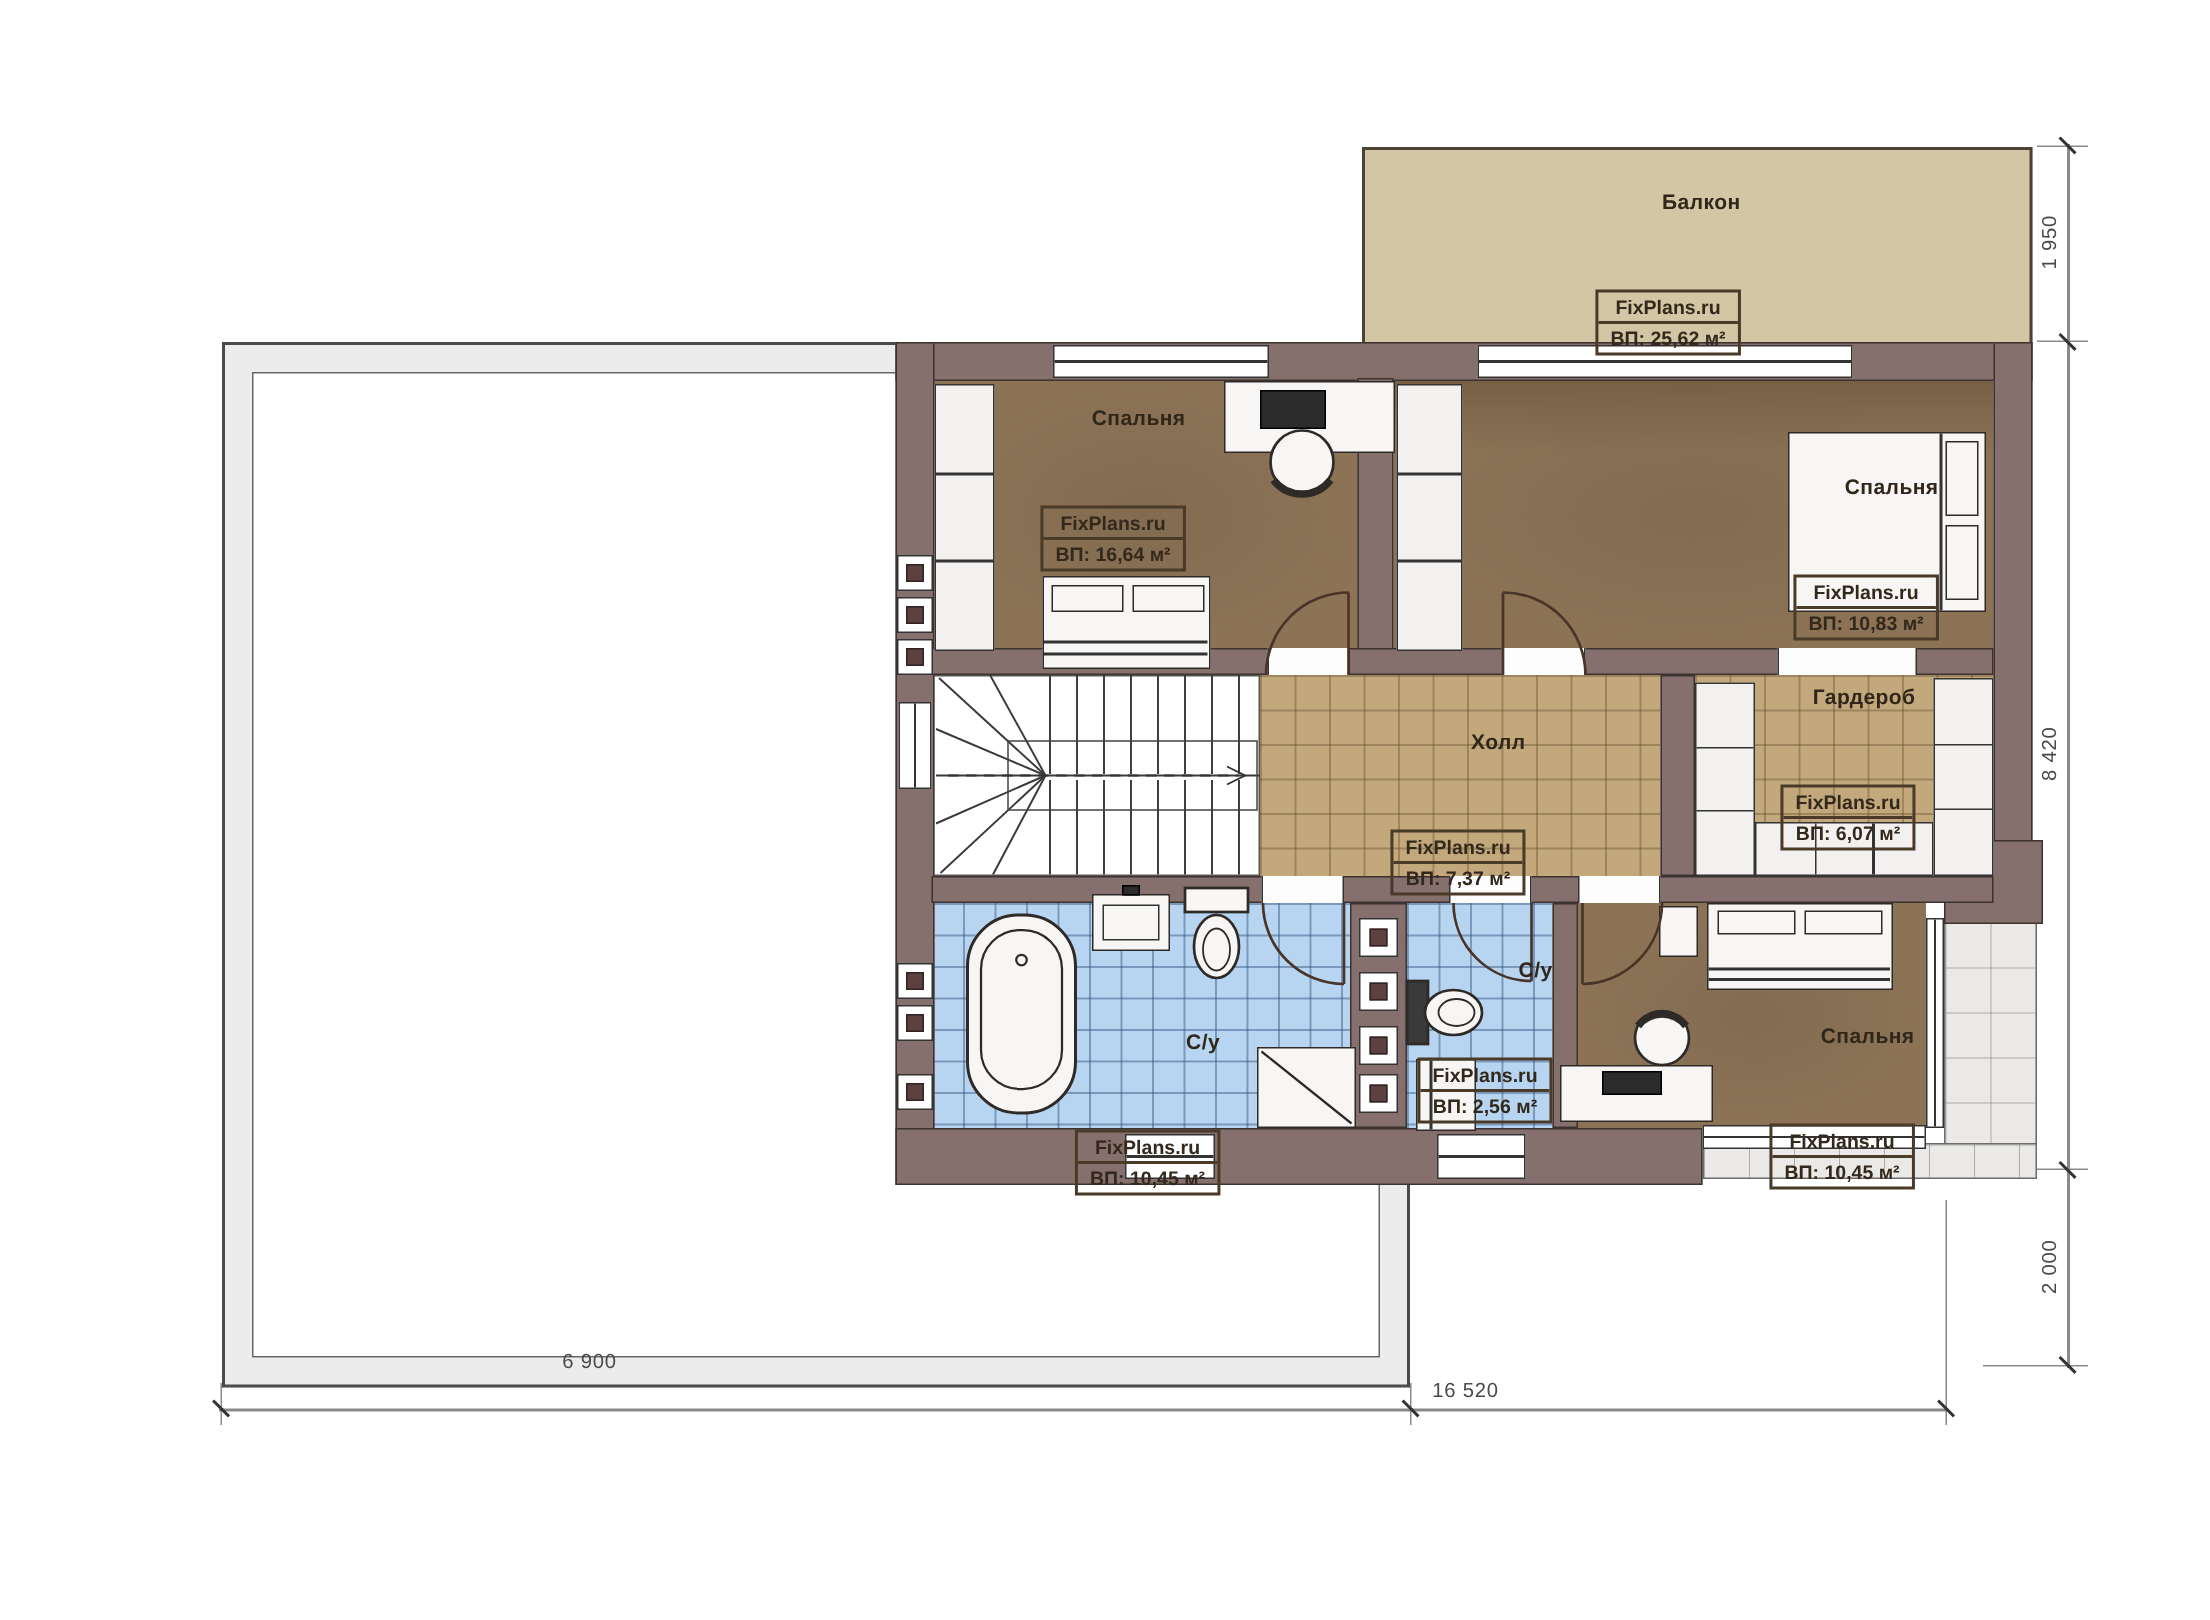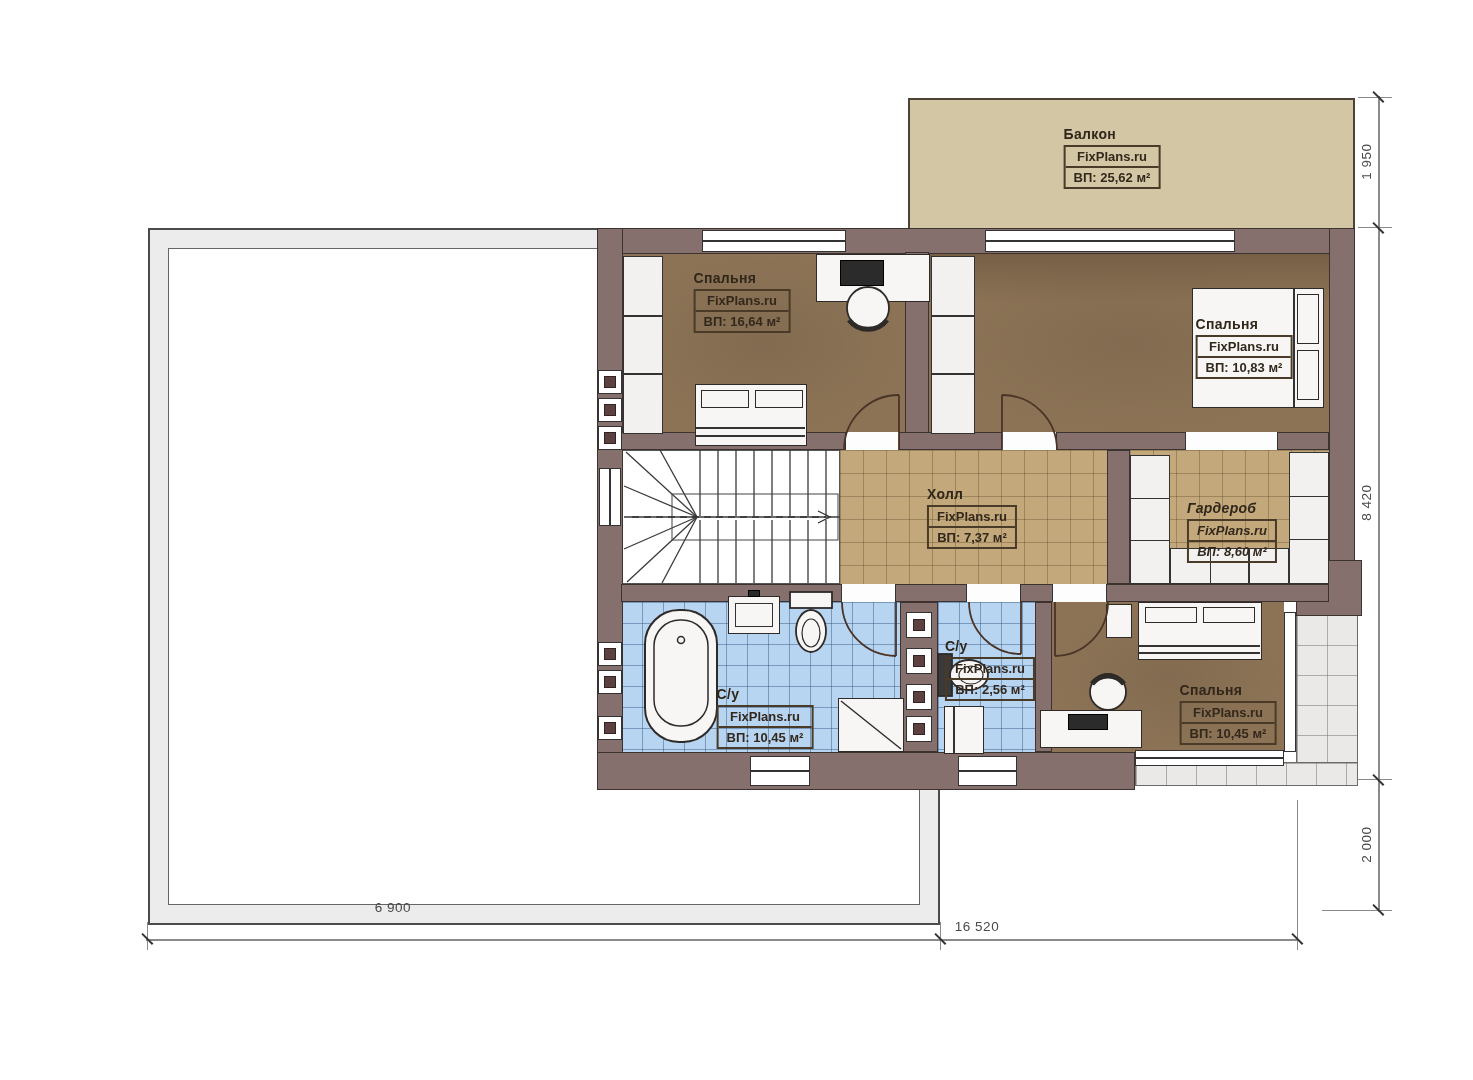--- a/index.html
+++ b/index.html
@@ -42,23 +42,23 @@
   .wbox { background:#f2f1ef; border:1.5px solid #333; }
   .div-h { position:absolute; left:0; right:0; height:1.5px; background:#333; }
   .div-v { position:absolute; top:0; bottom:0; width:1.5px; background:#333; }
   .vent { background:#fff; border:1.5px solid #333; display:flex; align-items:center; justify-content:center; }
   .vent > i { display:block; width:12px; height:12px; background:#5d4040; border:1px solid #332424; }
   .furn { background:#f7f6f4; border:1.5px solid #2e2a28; }
   .dark { background:#2b2b2b; border:1px solid #000; }
   .bline { position:absolute; height:1.5px; background:#333; }
 
   
-  .room-label { position:absolute; transform:translateX(-50%); display:flex; flex-direction:column; align-items:flex-start; z-index:30; }
+  .room-label { position:absolute; transform:translateX(-50%); display:flex; flex-direction:column; align-items:flex-end; z-index:30; }
   .room-name { font-weight:bold; font-size:14px; color:#30261a; letter-spacing:.3px; white-space:nowrap; margin-bottom:3px; }
-  .wm-box { border:2px solid #4a3a28; text-align:center; }
+  .wm-box { border:2px solid #4a3a28; text-align:center;margin-top:48px; }
   .wm-box .row { font-weight:bold; font-size:13px; color:#33281c; padding:2px 8px; white-space:nowrap; }
   .wm-box .row:first-child { border-bottom:2px solid #4a3a28; }
 
   
   .dim-line { background:#8a8a8a; }
   .dim-tick { position:absolute; width:15px; height:1.6px; background:#333; transform:rotate(45deg); transform-origin:center; }
   .dim-text { position:absolute; width:110px; text-align:center; font-size:13.5px; color:#4a4a4a; letter-spacing:.5px; }
   .dim-text.vert { transform:rotate(-90deg); }
 
   svg.overlay { position:absolute; left:0; top:0; z-index:20; pointer-events:none; }
@@ -300,25 +300,25 @@
       <div class="row">ВП: 10,83 м²</div>
     </div>
   </div>
   <div class="room-label" style="left:972px; top:486px;">
     <div class="room-name">Холл</div>
     <div class="wm-box">
       <div class="row">FixPlans.ru</div>
       <div class="row">ВП: 7,37 м²</div>
     </div>
   </div>
-  <div class="room-label" style="left:1232px; top:500px;font-style:italic;">
+  <div class="room-label" style="left:1232px; top:456px;">
     <div class="room-name">Гардероб</div>
     <div class="wm-box">
       <div class="row">FixPlans.ru</div>
-      <div class="row">ВП: 8,60 м²</div>
+      <div class="row">ВП: 6,07 м²</div>
     </div>
   </div>
   <div class="room-label" style="left:765px; top:686px;">
     <div class="room-name">С/у</div>
     <div class="wm-box">
       <div class="row">FixPlans.ru</div>
       <div class="row">ВП: 10,45 м²</div>
     </div>
   </div>
   <div class="room-label" style="left:990px; top:638px;">

